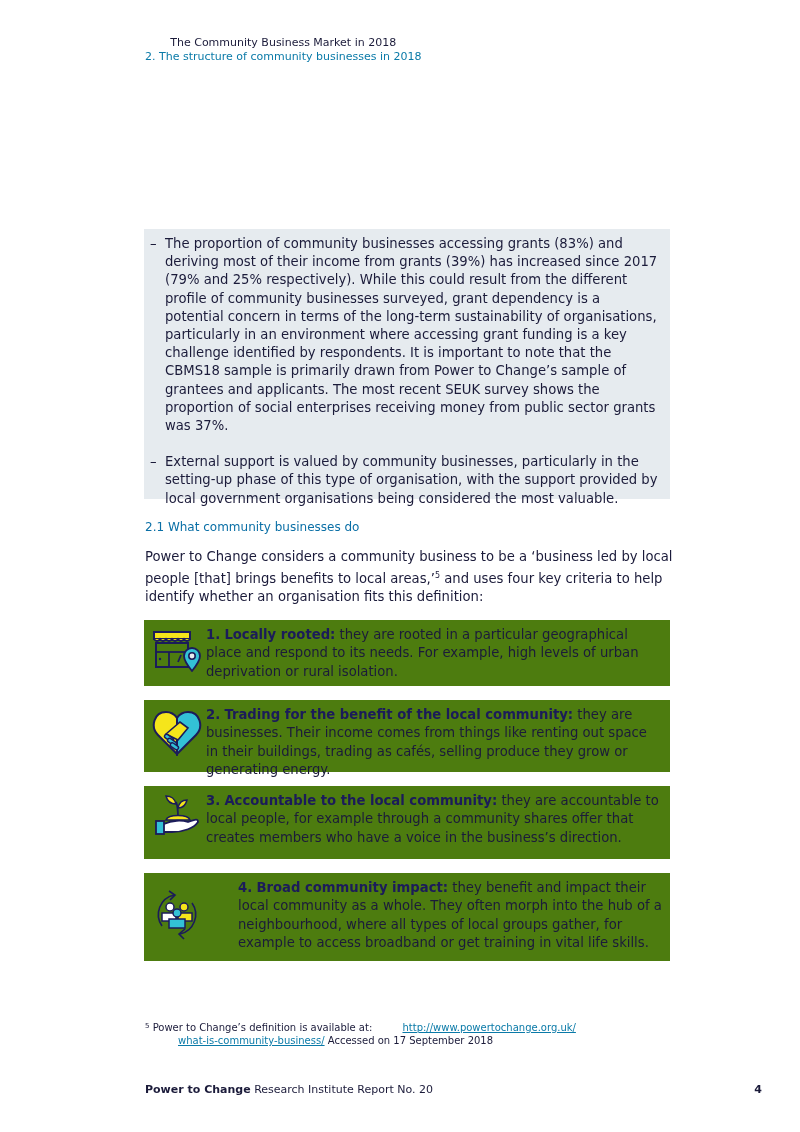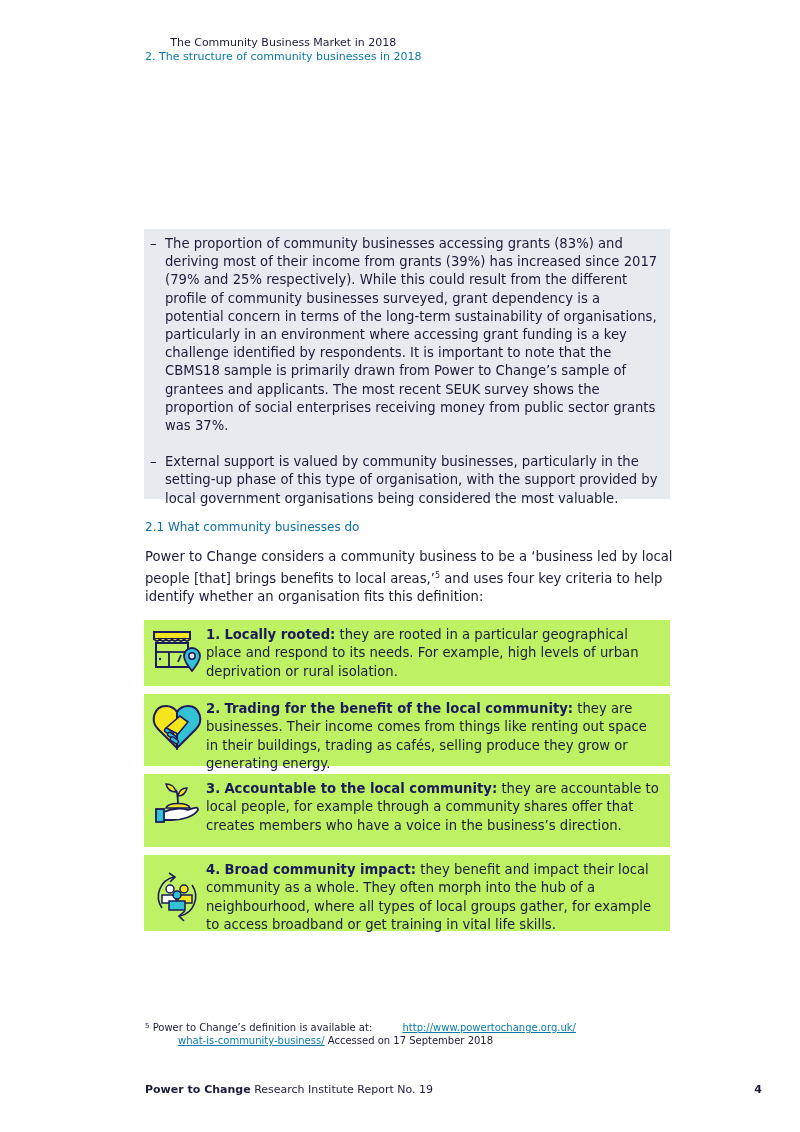--- a/index.html
+++ b/index.html
@@ -13,21 +13,21 @@
                  background: #e6ebef; box-sizing: border-box; padding: 6px 12px 0 6px; }
   .bullet { display: flex; font-size: 13.2px; line-height: 18.2px; margin-bottom: 18px; }
   .bullet .dash { width: 15px; flex: none; }
   .bullet .btext { flex: 1; }
 
   .section-heading { position: absolute; left: 145px; top: 520px; font-size: 12px; color: #0a6fa6; }
   .intro { position: absolute; left: 145px; top: 548px; width: 530px; font-size: 13.2px; line-height: 18.5px; }
   .intro sup { font-size: 8px; vertical-align: 5px; }
 
   .criteria { position: absolute; left: 144px; top: 620px; width: 526px; }
-  .crit { background: #bef264; display: flex; box-sizing: border-box; margin-bottom: 8px; padding: 6px 8px 6px 4px; }
+  .crit { background: #4d7c0f; display: flex; box-sizing: border-box; margin-bottom: 14px; padding: 6px 8px 6px 4px; }
   .crit .icon { width: 58px; flex: none; display: flex; align-items: flex-start; justify-content: center; padding-top: 2px; }
   .crit .ctext { flex: 1; font-size: 13.2px; line-height: 18.3px; }
   .crit .num { font-weight: bold; color: #1b1b5a; }
   .crit .title { font-weight: bold; color: #1b1b5a; }
 
   .footnote { position: absolute; left: 145px; top: 1020px; font-size: 10px; line-height: 13px; }
   .footnote sup { font-size: 7px; vertical-align: 3px; }
   .footnote a { color: #0a7aa8; text-decoration: underline; margin-left: 27px; }
   .footnote .cont { padding-left: 6px; }
 
@@ -109,21 +109,21 @@
         <path d="M12 30 C20 26 30 26 36 28 C42 26 46 24 46 28 C42 34 32 38 20 38 L12 38" fill="#ffffff" stroke="#1b1b5a" stroke-width="1.8"></path>
         <rect x="4" y="27" width="8" height="13" fill="#33c1d6" stroke="#1b1b5a" stroke-width="1.8"></rect>
       </svg>
     </div>
     <div class="ctext">
       <span class="num">3.</span>
       <span class="title">Accountable to the local community:</span><span> they are accountable to local people, for example through a community shares offer that creates members who have a voice in the business’s direction.</span>
     </div>
   </div>
 
-  <div class="crit" style="height:76px;">
+  <div class="crit" style="height:88px;gap:32px;">
     <div class="icon">
       <svg width="50" height="66" viewBox="0 0 50 66">
         <path d="M10 45 A20 20 0 0 1 22 14" fill="none" stroke="#1b1b5a" stroke-width="1.6"></path>
         <path d="M40 22 A20 20 0 0 1 28 53" fill="none" stroke="#1b1b5a" stroke-width="1.6"></path>
         <path d="M17 10 L23 14 L18 19" fill="none" stroke="#1b1b5a" stroke-width="1.6"></path>
         <path d="M33 48 L27 53 L32 58" fill="none" stroke="#1b1b5a" stroke-width="1.6"></path>
         <circle cx="18" cy="26" r="4" fill="#ffffff" stroke="#1b1b5a" stroke-width="1.5"></circle>
         <circle cx="32" cy="26" r="4" fill="#f5e51b" stroke="#1b1b5a" stroke-width="1.5"></circle>
         <rect x="10" y="32" width="14" height="8" fill="#ffffff" stroke="#1b1b5a" stroke-width="1.5"></rect>
         <rect x="26" y="32" width="14" height="8" fill="#f5e51b" stroke="#1b1b5a" stroke-width="1.5"></rect>
@@ -137,15 +137,15 @@
     </div>
   </div>
 </div>
 
 <div class="footnote">
   <sup>5</sup><span> Power to Change’s definition is available at: </span><a>http://www.powertochange.org.uk/</a><br>
   <span class="cont"><a>what-is-community-business/</a><span> Accessed on 17 September 2018</span></span>
 </div>
 
 <div class="footer">
-  <span><span class="brand">Power to Change</span><span> Research Institute Report No. 19</span></span>
+  <span><span class="brand">Power to Change</span><span> Research Institute Report No. 20</span></span>
   <span class="pg">4</span>
 </div>
 
 </body></html>

